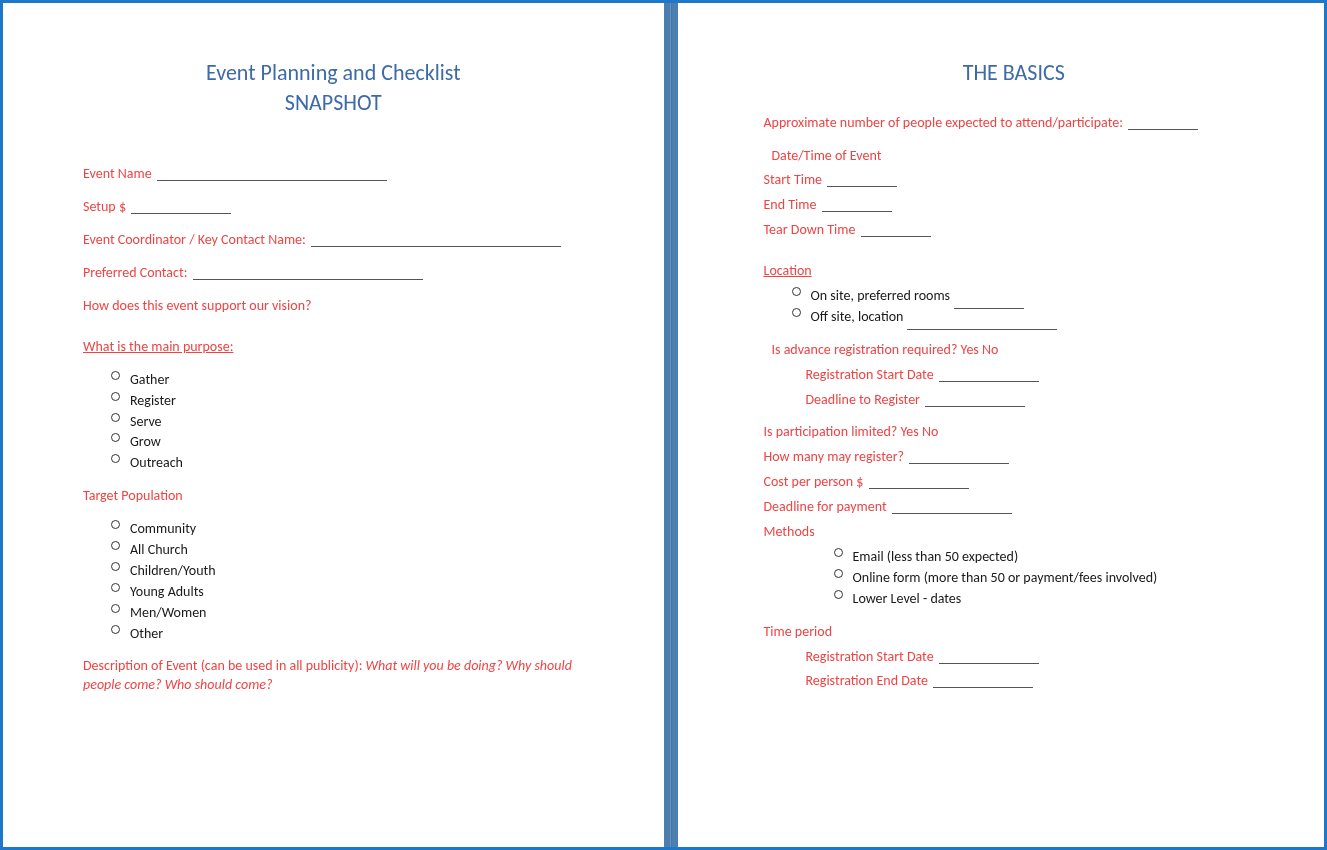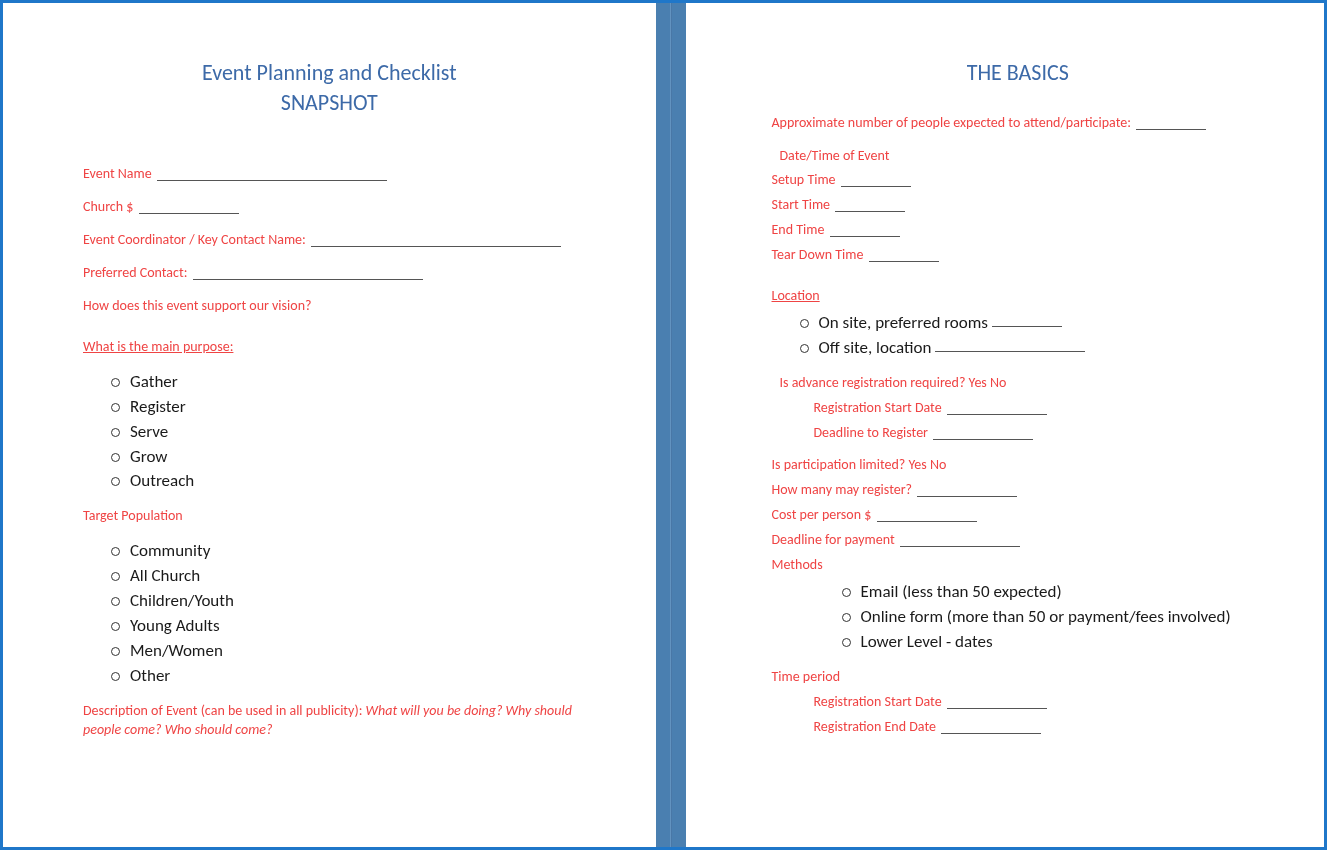--- a/index.html
+++ b/index.html
@@ -9,21 +9,21 @@
     width: 1327px;
     height: 850px;
     overflow: hidden;
   }
   .outer {
     width: 1327px;
     height: 850px;
     border: 3px solid #1f77c9;
     background: #4a7fb0;
     display: flex;
-    gap: 14px;
+    gap: 6px;
     padding: 0;
   }
   .page {
     background: #ffffff;
     flex: 1;
     height: 100%;
     position: relative;
     padding: 55px 70px 30px 70px;
     overflow: hidden;
   }
@@ -63,26 +63,25 @@
   .blank.w100 { width: 100px; }
   .blank.w120 { width: 120px; }
   .blank.w150 { width: 150px; }
   .blank.w200 { width: 230px; }
   .blank.w240 { width: 250px; }
   ul.opts {
     list-style: none;
     margin: 4px 0 14px 28px;
   }
   ul.opts li {
-    font-size: 17px;
+    font-size: 14px;
     color: #1a1a1a;
     line-height: 1.35;
     margin-bottom: 2px;
     display: flex;
-    align-items: center;
   }
   .radio {
     display: inline-block;
     width: 9px;
     height: 9px;
     border: 1.2px solid #333;
     border-radius: 50%;
     margin-right: 10px;
     flex-shrink: 0;
   }
@@ -101,21 +100,21 @@
       <span>Event Planning and Checklist</span><br>
       <span>SNAPSHOT</span>
     </h1>
 
     <div class="line">
       <span class="label">Event Name</span>
       <span class="blank w200"></span>
     </div>
 
     <div class="line">
-      <span class="label">Church $</span>
+      <span class="label">Setup $</span>
       <span class="blank w100"></span>
     </div>
 
     <div class="line">
       <span class="label">Event Coordinator / Key Contact Name:</span>
       <span class="blank w240"></span>
     </div>
 
     <div class="line">
       <span class="label">Preferred Contact:</span>
@@ -192,24 +191,20 @@
 
   <div class="page right">
     <h1 class="title right-title">THE BASICS</h1>
 
     <div class="line">
       <span>Approximate number of people expected to attend/participate:</span>
       <span class="blank w70"></span>
     </div>
 
     <div class="line tight section-gap-sm">Date/Time of Event</div>
-    <div class="line tight">
-      <span>Setup Time</span>
-      <span class="blank w70"></span>
-    </div>
     <div class="line tight">
       <span>Start Time</span>
       <span class="blank w70"></span>
     </div>
     <div class="line tight">
       <span>End Time</span>
       <span class="blank w70"></span>
     </div>
     <div class="line">
       <span>Tear Down Time</span>

